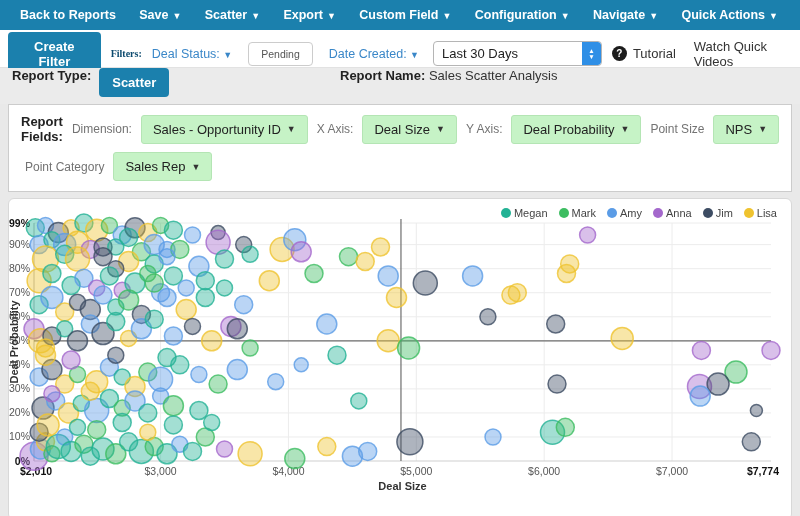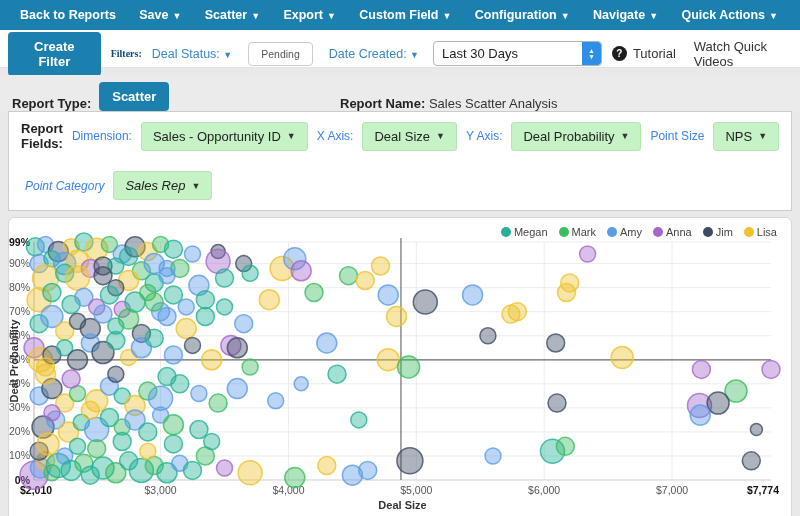--- a/index.html
+++ b/index.html
@@ -52,35 +52,35 @@
   }
   .right-links { margin-left: auto; display: flex; align-items: center; gap: 18px; }
   .help-item { display: flex; align-items: center; gap: 6px; font-size: 13px; color: #333; cursor: pointer; }
   .qmark {
     width: 15px; height: 15px; border-radius: 50%; background: #1c1c1c; color: #fff;
     font-size: 10px; font-weight: bold; display: flex; align-items: center; justify-content: center;
   }
   .plain-link { font-size: 13px; color: #333; cursor: pointer; }
   
   .reportrow {
-    height: 36px; background: #ebebeb; display: flex; align-items: flex-end;
-    padding: 0 12px; position: relative; margin-top: 7px;
+    height: 36px; background: #ebebeb; display: flex; align-items: flex-start;
+    padding: 0 12px; position: relative;
   }
   .report-type-label { font-size: 13px; font-weight: bold; color: #222; margin-right: 8px; }
   .report-name-wrap { position: absolute; left: 340px; font-size: 13px; color: #333; }
   .report-name-wrap b { color: #222; }
   
   .fields-card {
     margin: 0 8px; background: #fff; border: 1px solid #ccc; border-radius: 0;
     padding: 9px 12px 10px 12px;
   }
   .fields-row { display: flex; align-items: center; gap: 9px; }
-  .fields-row + .fields-row { margin-top: 20px; padding-left: 4px; font-style: italic; }
+  .fields-row + .fields-row { margin-top: 8px; padding-left: 4px; }
   .fields-title { font-size: 13px; font-weight: bold; color: #222; }
-  .field-label { font-size: 12px; color: #3b82f6; white-space: nowrap; }
+  .field-label { font-size: 12px; color: #737373; white-space: nowrap; }
   .green-select {
     background: #c6f3c6; border: 1px solid #b4e5b4; border-radius: 3px;
     font-size: 13px; color: #222; padding: 6px 11px; cursor: pointer;
     display: flex; align-items: center; gap: 6px; white-space: nowrap; justify-content: center;
   }
   .green-select .caret { font-size: 9px; color: #333; }
   
   .chart-card {
     margin: 6px 8px 0 8px; height: 322px; background: #fff;
     border: 1px solid #d8d8d8; border-radius: 6px; position: relative; overflow: hidden;

